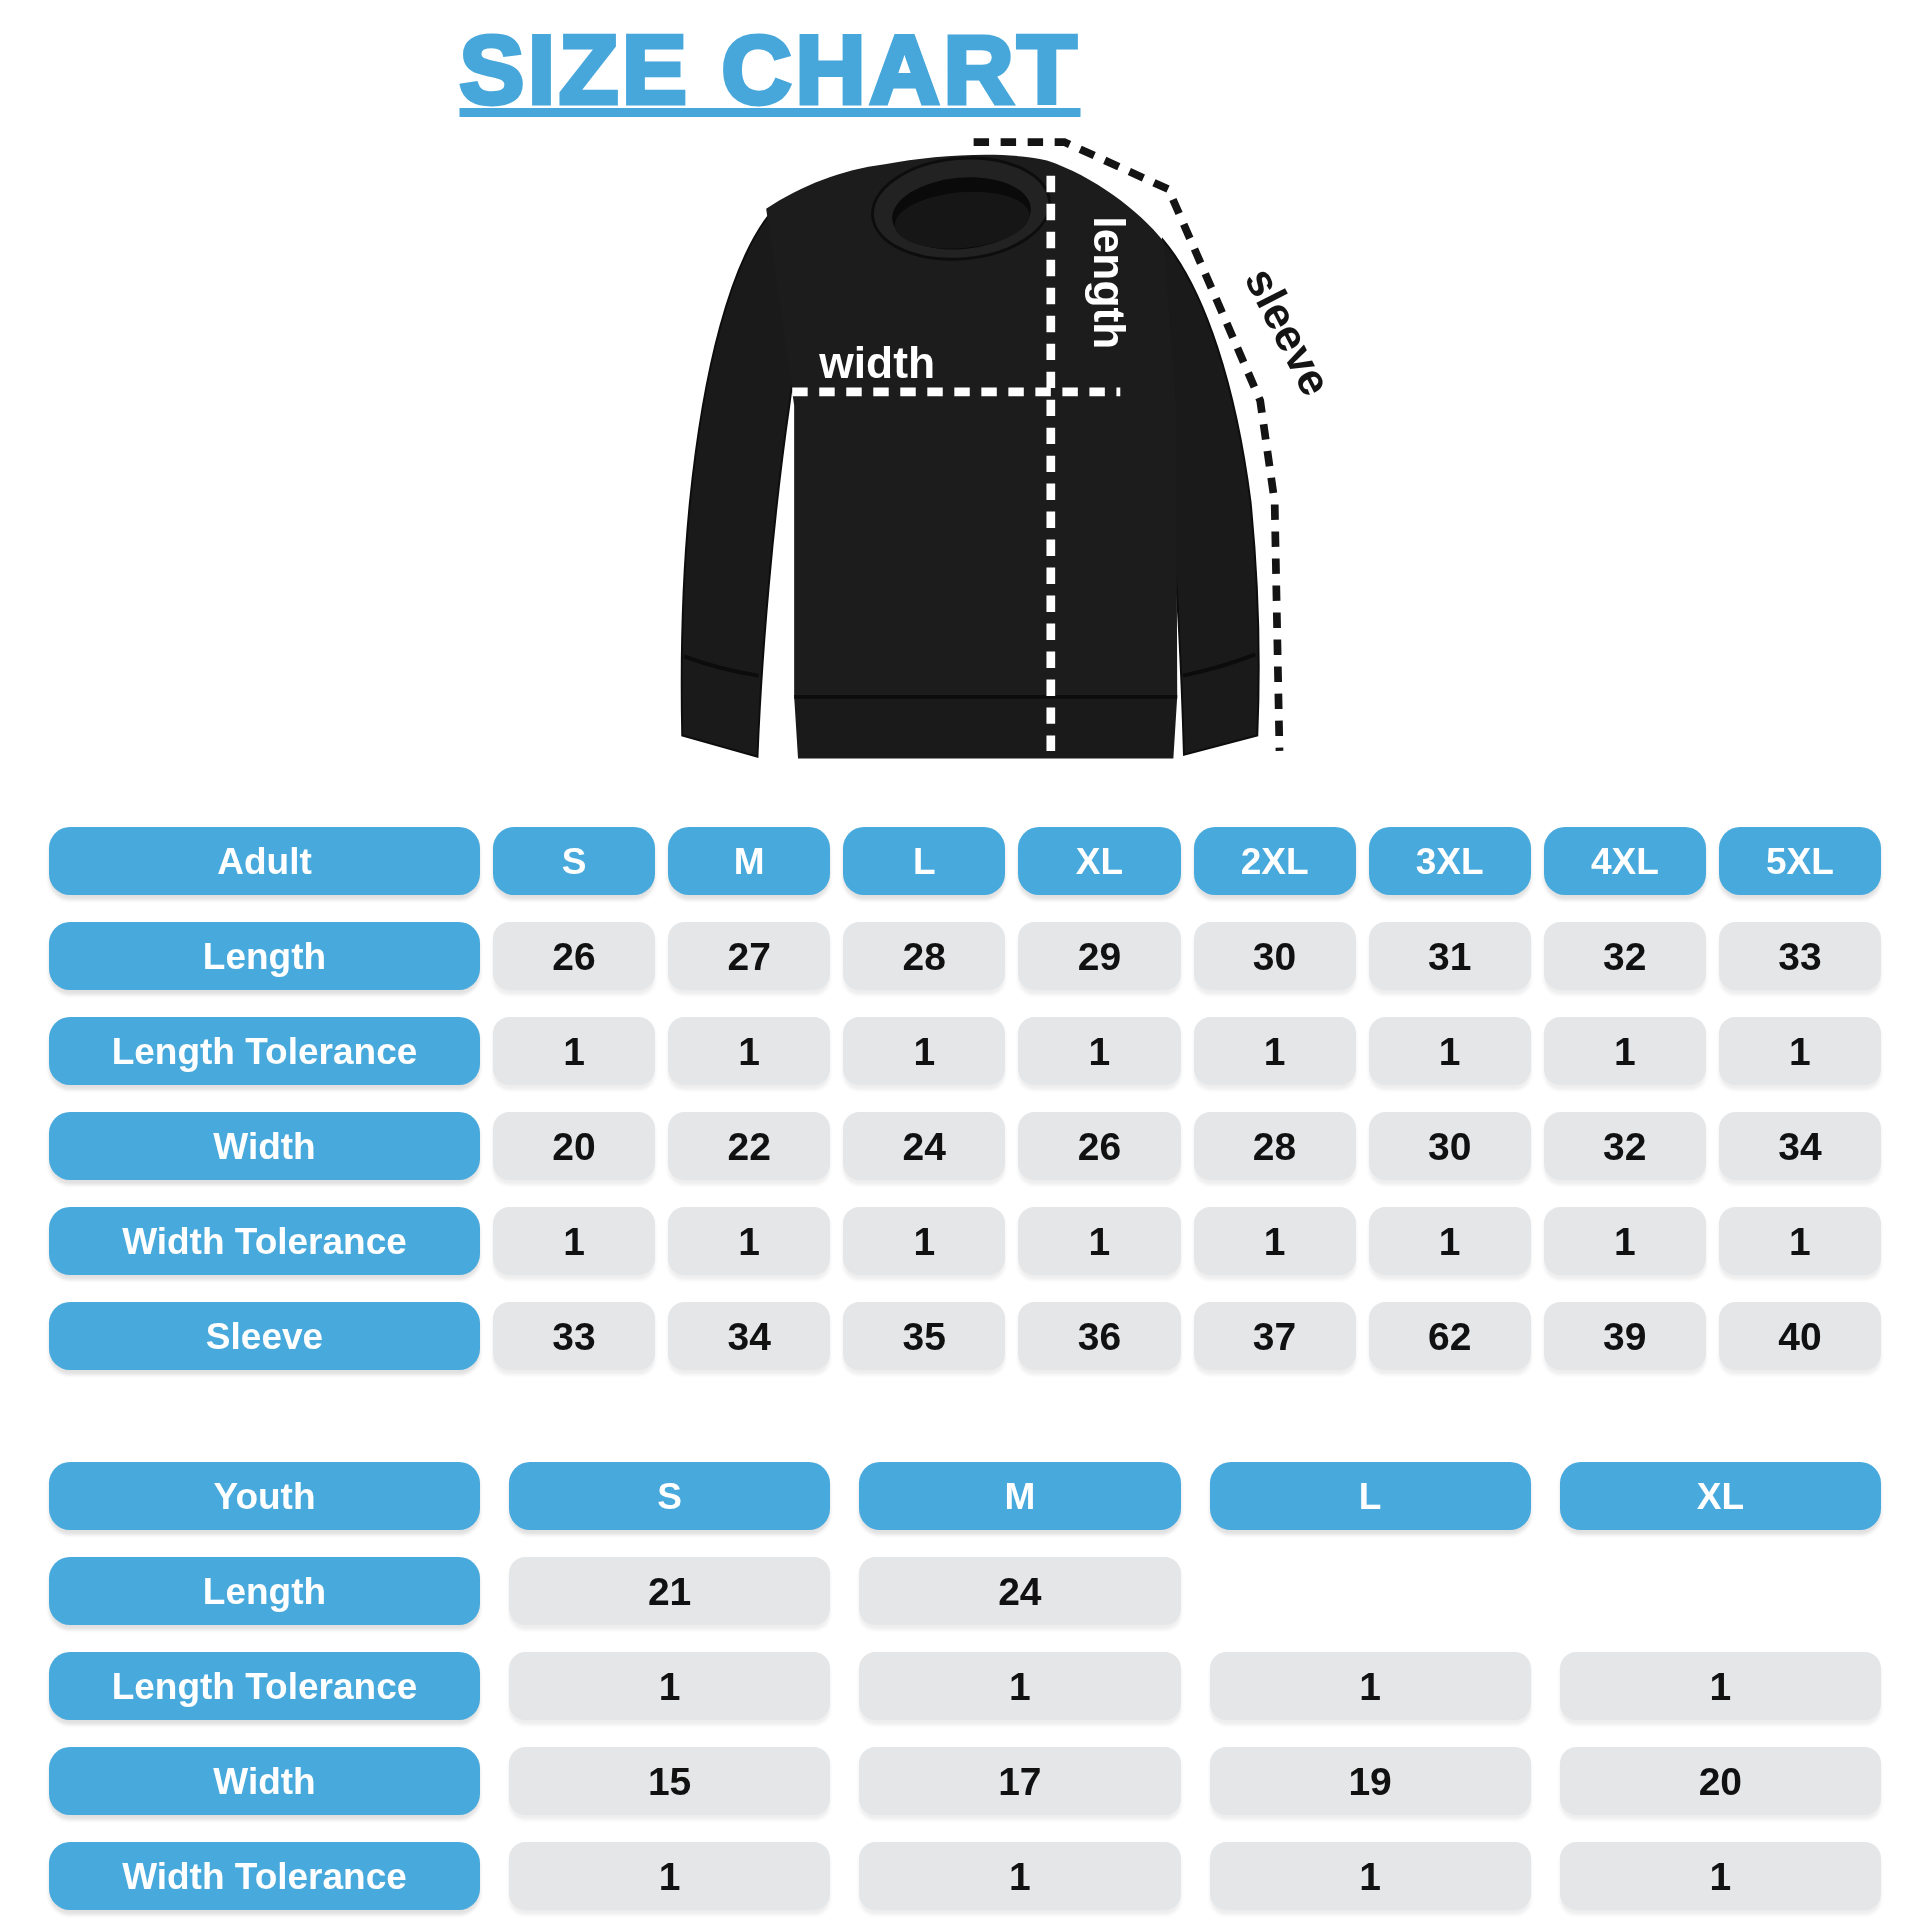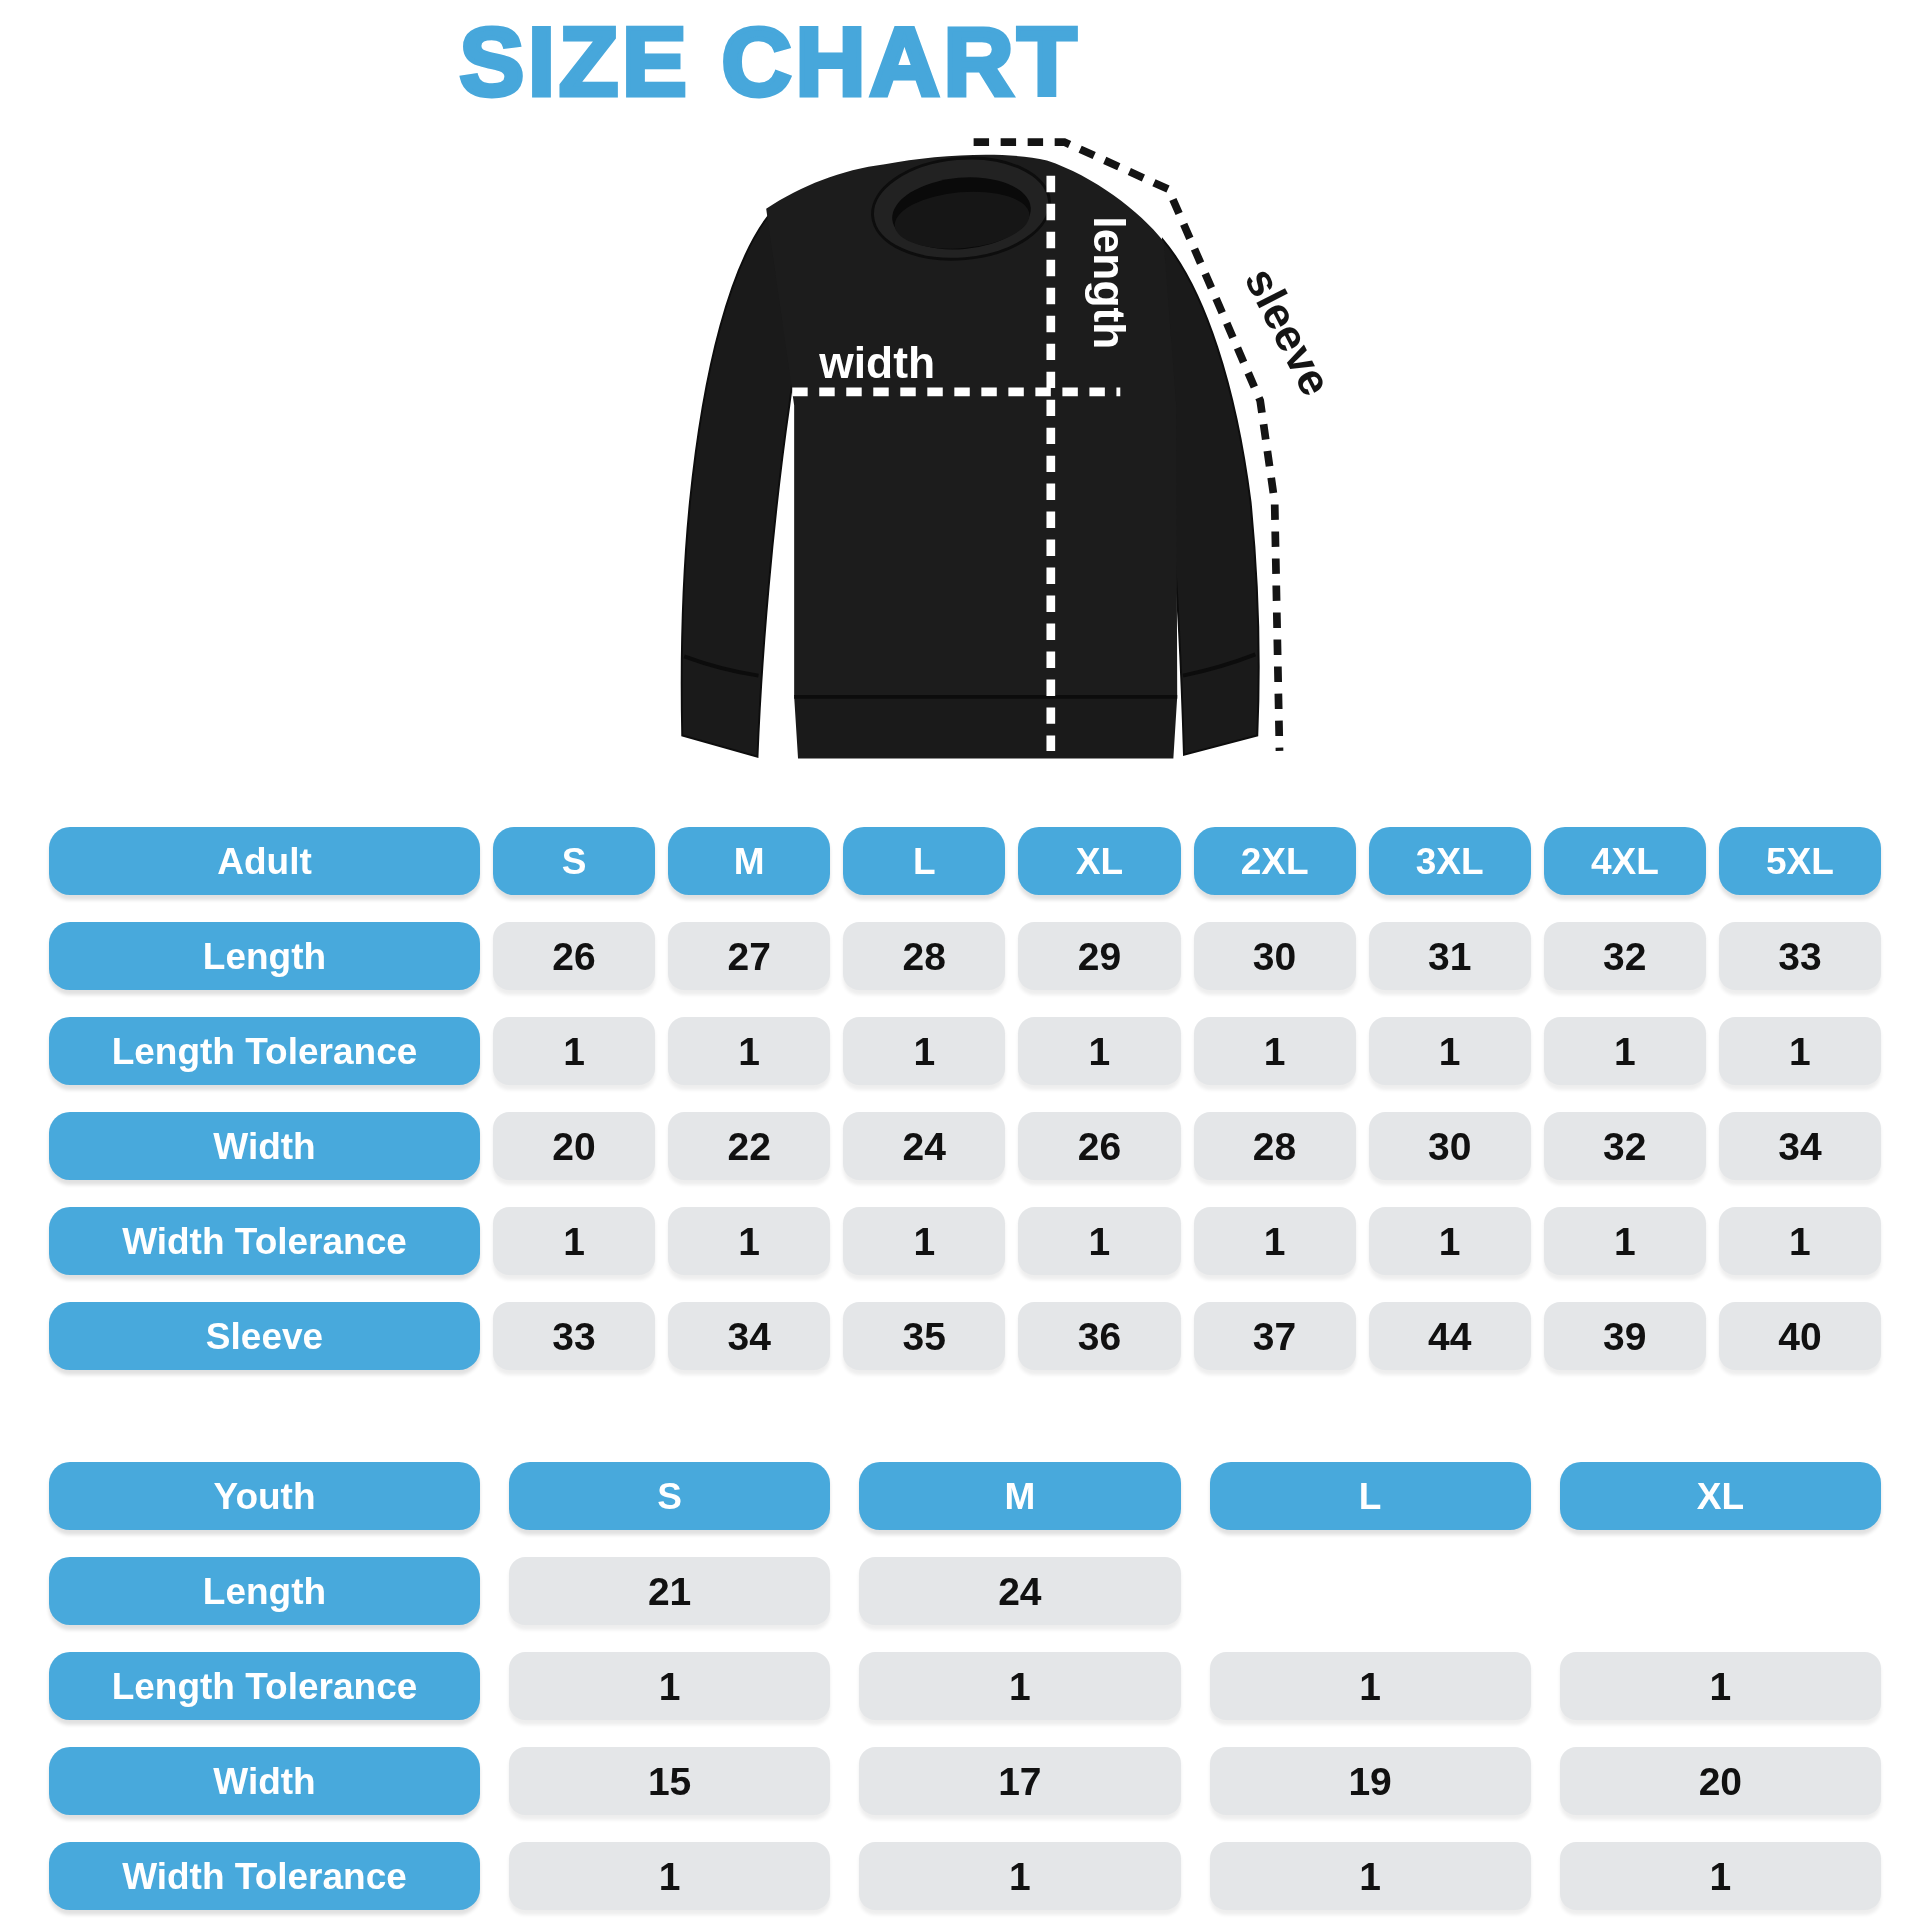--- a/index.html
+++ b/index.html
@@ -11,27 +11,28 @@
     overflow: hidden;
   }
   :root {
     --blue: #48a9dc;
     --title-blue: #47a7db;
     --gray: #e4e6e8;
     --ink: #111111;
   }
   .title {
     position: absolute;
-    top: 6px; left: 0;
+    top: 14px; left: 0;
     width: 1540px;
     text-align: center;
     font-size: 97px;
     font-weight: 700;
     letter-spacing: 3.9px;
     color: var(--title-blue);
+    text-decoration: underline;
     -webkit-text-stroke: 4.8px var(--title-blue);
   }
   .diagram {
     position: absolute;
     left: 657px; top: 116px;
     width: 695px; height: 714px;
   }
   .diagram svg { display: block; width: 100%; height: 100%; }
   .garment-label {
     font-family: "Liberation Sans", "DejaVu Sans", sans-serif;
@@ -176,21 +177,21 @@
       <div class="pill gray">1</div>
       <div class="pill gray">1</div>
     </div>
     <div class="trow adult-row">
       <div class="pill blue">Sleeve</div>
       <div class="pill gray">33</div>
       <div class="pill gray">34</div>
       <div class="pill gray">35</div>
       <div class="pill gray">36</div>
       <div class="pill gray">37</div>
-      <div class="pill gray">44</div>
+      <div class="pill gray">62</div>
       <div class="pill gray">39</div>
       <div class="pill gray">40</div>
     </div>
   </div>
 <div id="youth-table" class="tables">
     <div class="trow youth-row">
       <div class="pill blue">Youth</div>
       <div class="pill blue">S</div>
       <div class="pill blue">M</div>
       <div class="pill blue">L</div>

